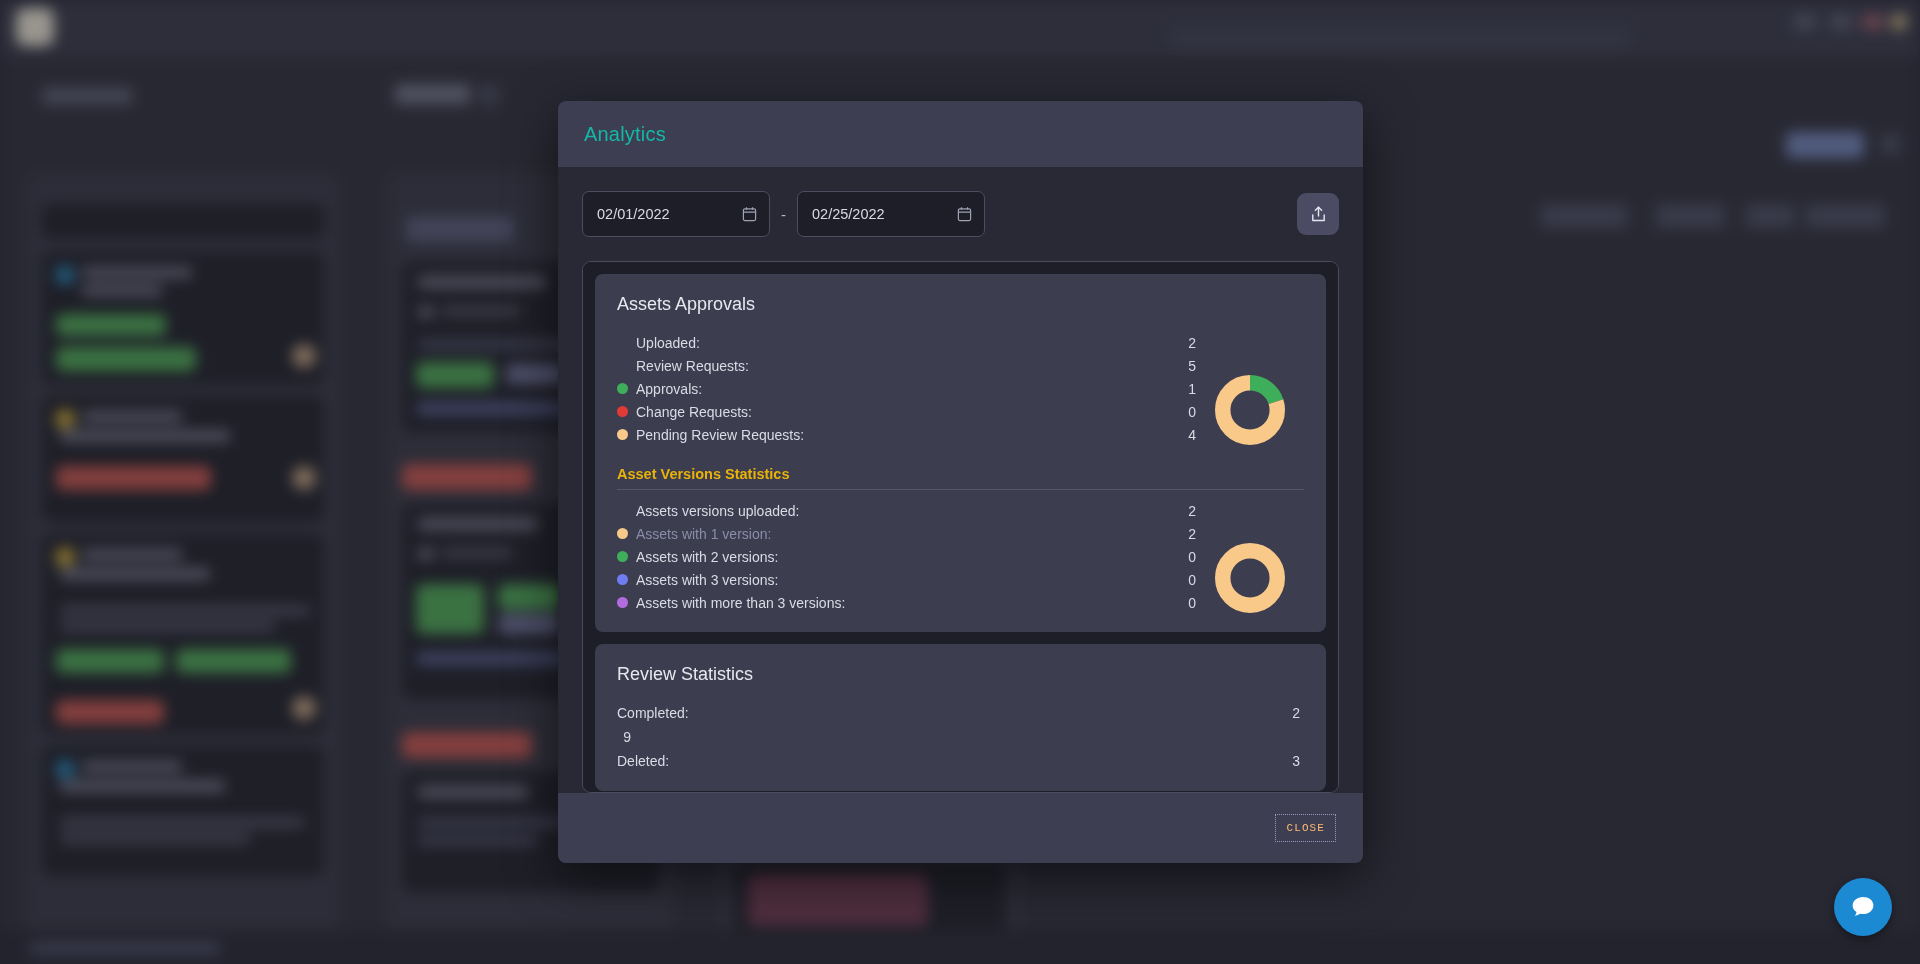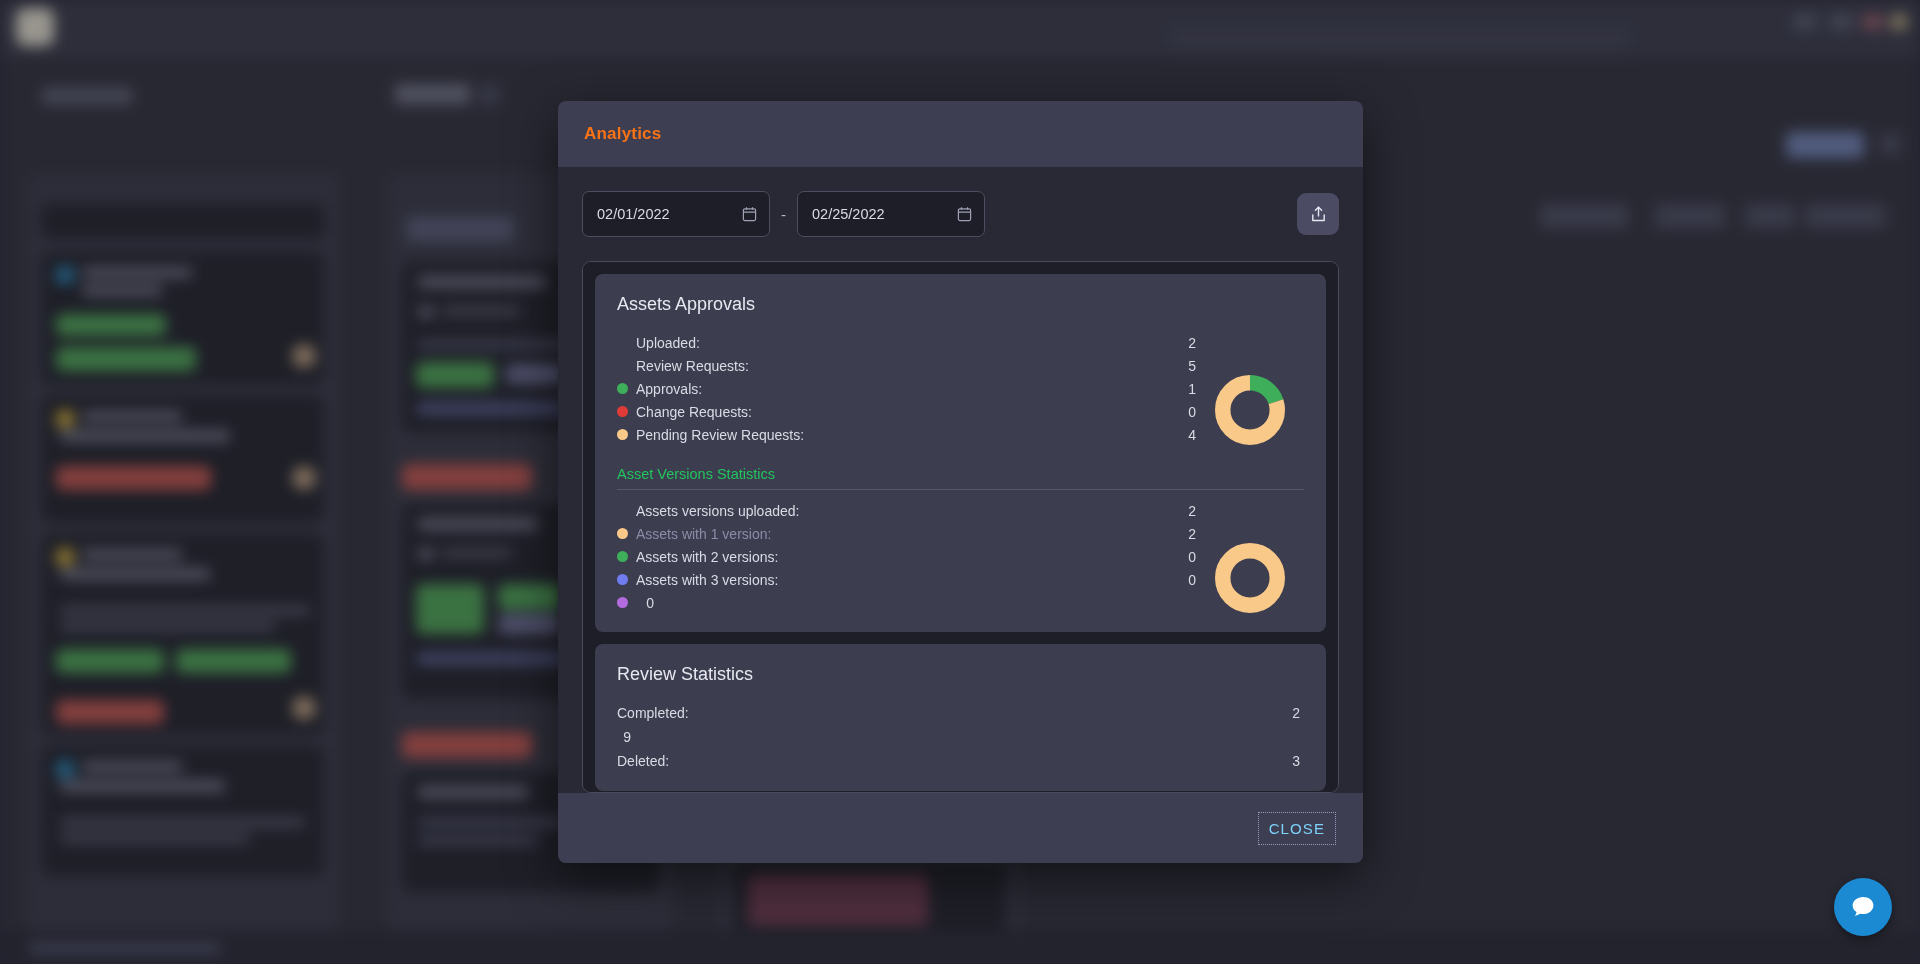--- a/index.html
+++ b/index.html
@@ -103,21 +103,21 @@
     display: flex; flex-direction: column;
     overflow: hidden;
   }
   .modal-header {
     height: 66px; flex: 0 0 66px;
     background: #3d3e51;
     display: flex; align-items: center;
     padding: 0 26px;
   }
   .modal-title {
-    font-size: 17px; color: #f97316; font-weight: 700; letter-spacing: 0.2px;
+    font-size: 20px; color: #14b8a6; font-weight: 400; letter-spacing: 0.2px;
   }
   .modal-body {
     flex: 1 1 auto;
     padding: 24px 24px 0 24px;
     display: flex; flex-direction: column;
     min-height: 0;
     background: #282935;
   }
 
   
@@ -168,21 +168,21 @@
     padding: 20px 22px 18px 22px;
     margin-bottom: 12px;
   }
   .stat-card:last-child { margin-bottom: 0; }
 
   .card-title {
     font-size: 18px; color: #e7e8f0; font-weight: 400;
     margin-bottom: 16px;
   }
   .sub-title {
-    font-size: 14.5px; color: #22c55e; font-weight: normal;
+    font-size: 14.5px; color: #eab308; font-weight: bold;
     margin-top: 20px; margin-bottom: 7px;
   }
   .divider { height: 1px; background: #565769; margin-bottom: 9px; }
 
   .stat-flex { display: flex; align-items: flex-end; }
   .stat-rows { flex: 1 1 auto; min-width: 0; }
   .donut-wrap { flex: 0 0 auto; width: 108px; display: flex; justify-content: center; }
 
   .stat-row {
     display: flex; align-items: center;
@@ -202,23 +202,23 @@
   .tasks-rows .stat-value { padding-right: 4px; }
 
   .modal-footer {
     height: 70px; flex: 0 0 70px;
     background: #3d3e51;
     display: flex; align-items: center; justify-content: flex-end;
     padding: 0 26px;
   }
   .close-btn {
     background: transparent; border: none;
-    color: #7dd3fc;
-    font-size: 15px; letter-spacing: 1.1px;
-    font-family: Liberation Sans, sans-serif;
+    color: #fdba74;
+    font-size: 11px; letter-spacing: 1.1px;
+    font-family: Liberation Mono, monospace;
     padding: 9px 12px;
     cursor: pointer;
     outline: 1px dotted #9597bb;
     outline-offset: -2px;
   }
 </style>
 </head>
 <body>
 
 <div id="app-backdrop">
@@ -442,20 +442,21 @@
             </div>
 
             <div class="stat-row">
               <span class="dot" style="background: rgb(111, 125, 240);"></span>
               <span class="stat-label">Assets with 3 versions:</span>
               <span class="stat-value">0</span>
             </div>
 
             <div class="stat-row">
               <span class="dot" style="background: rgb(179, 108, 224);"></span>
+              <span class="stat-label">Assets with more than 3 versions:</span>
               <span class="stat-value">0</span>
             </div>
 
           </div>
 
           <div class="donut-wrap">
             <svg width="72" height="72" viewBox="0 0 42 42" id="donut-versions">
                 <circle cx="21" cy="21" r="15.9155" fill="none" stroke="#f9c98a" stroke-width="9" stroke-dasharray="100.000 0.000" stroke-dashoffset="0.000" transform="rotate(-90 21 21)"></circle>
               </svg>
           </div>

